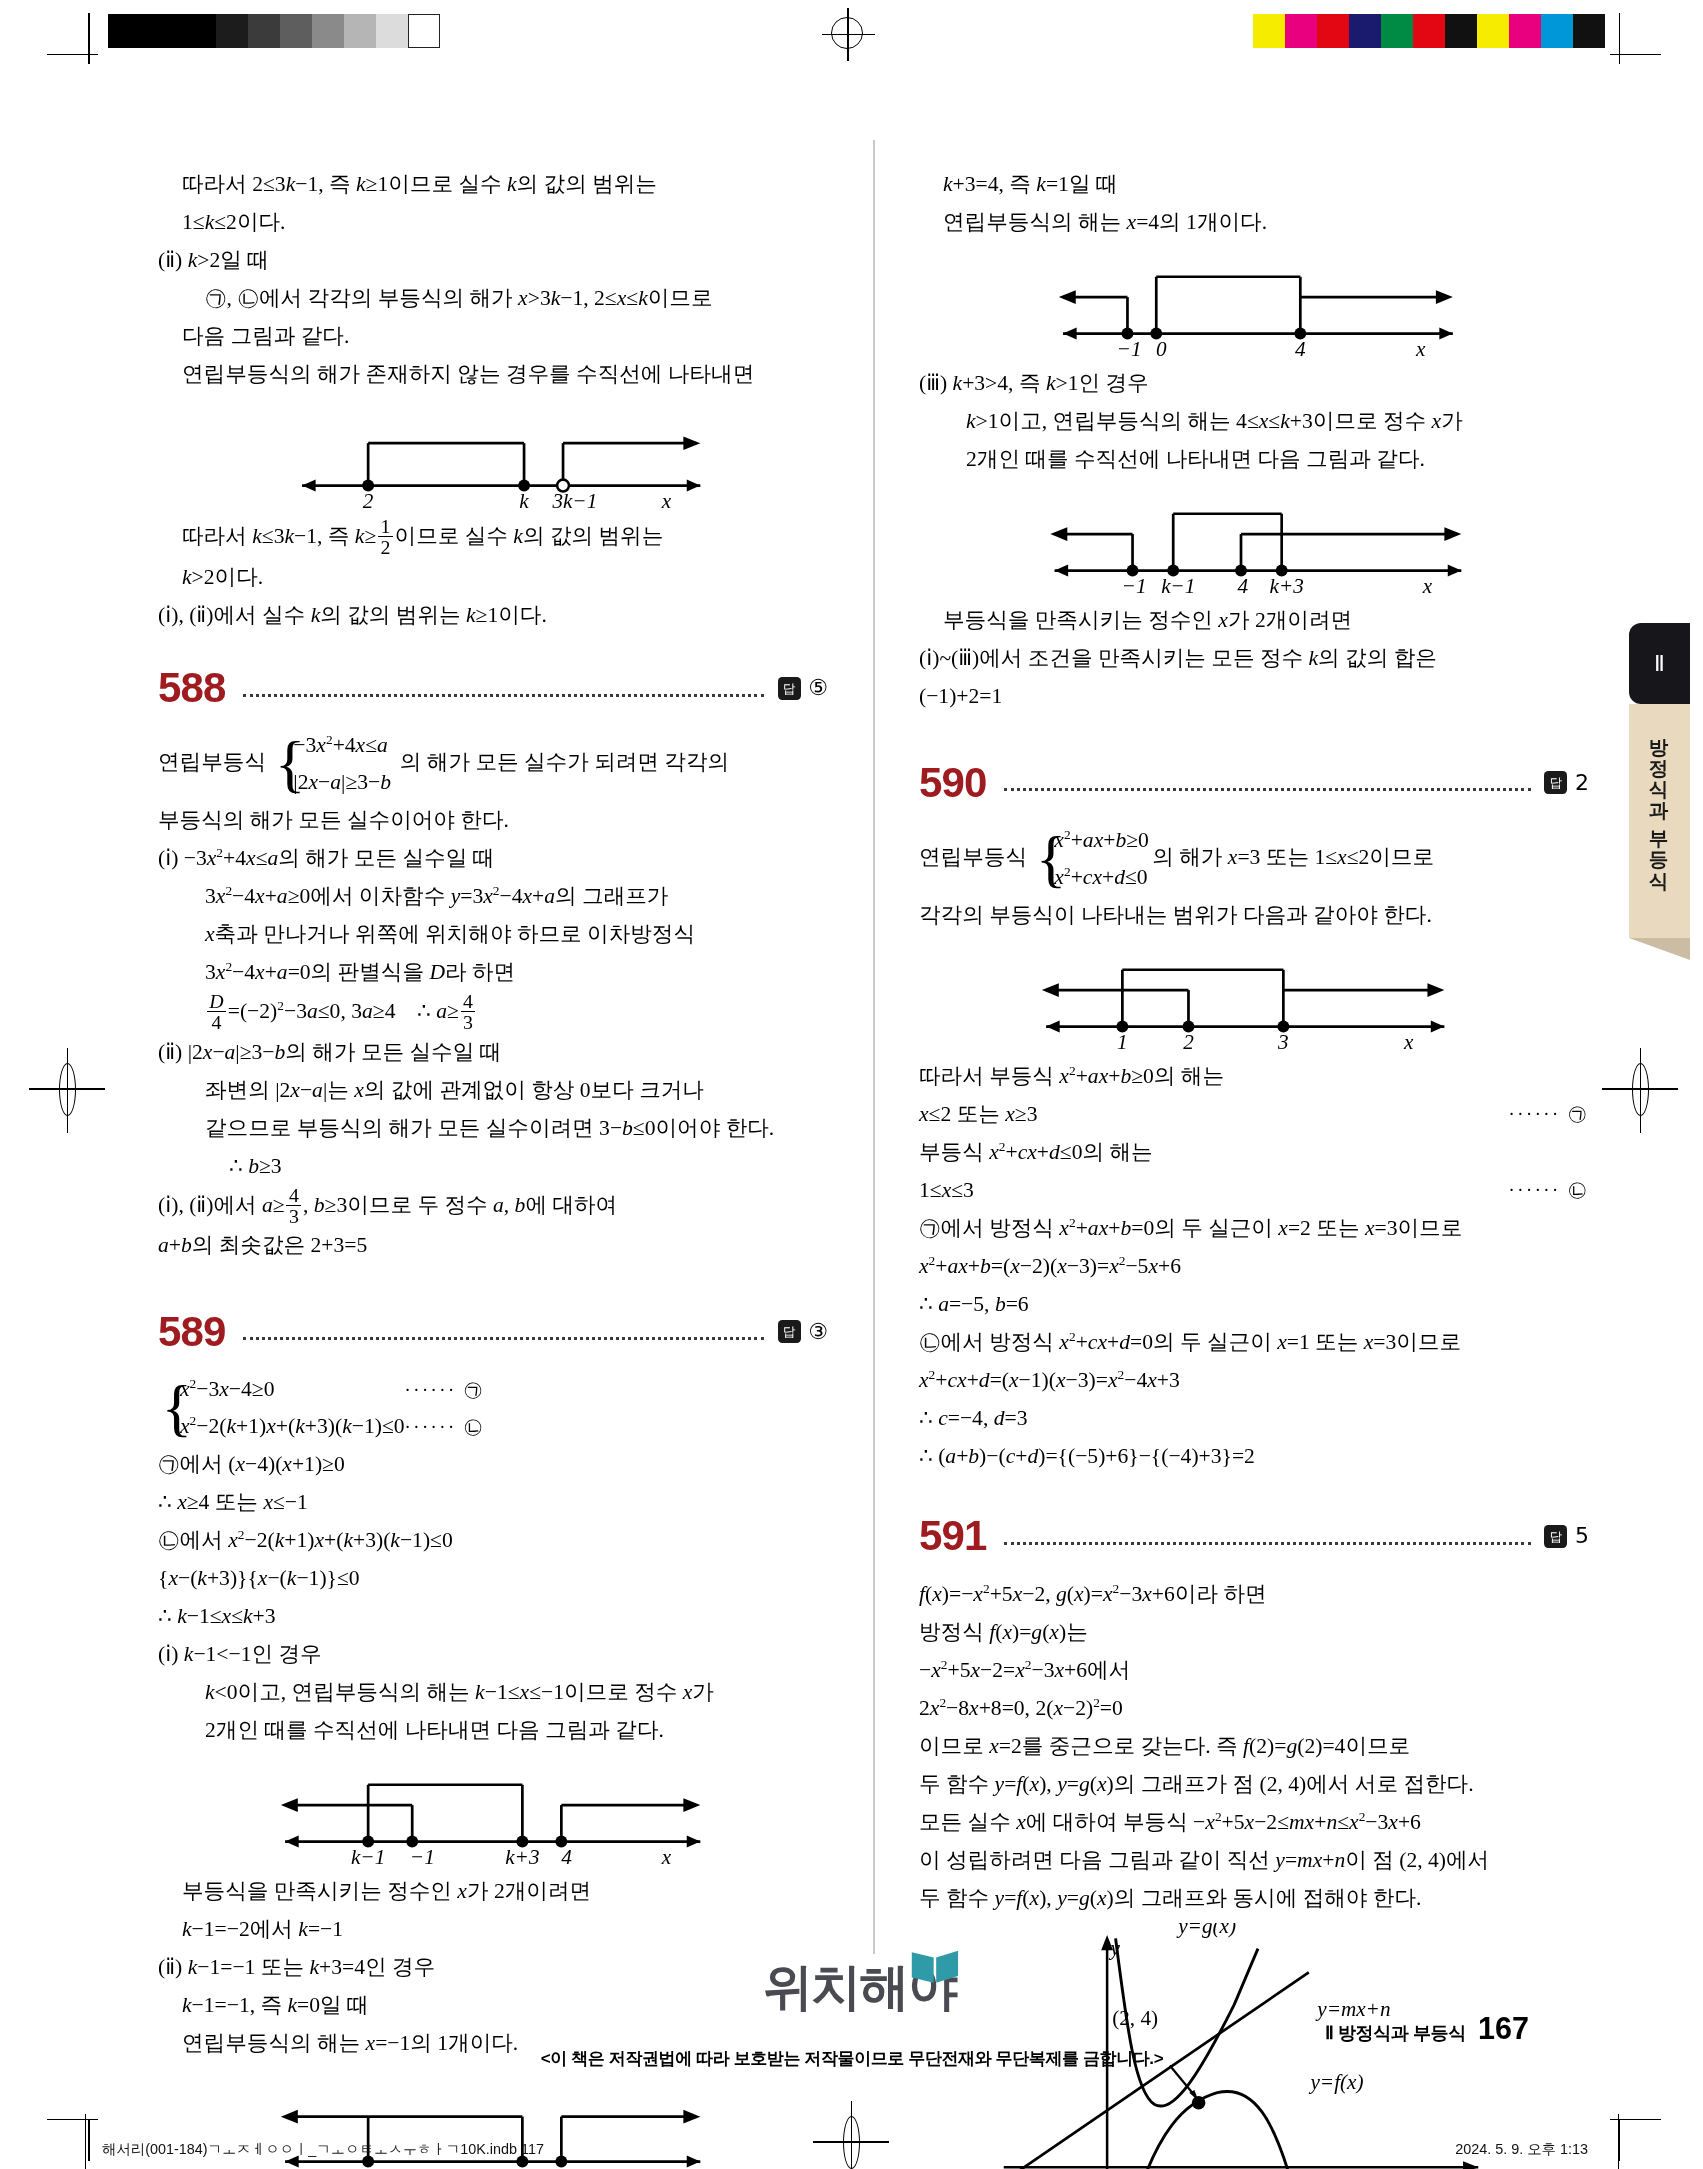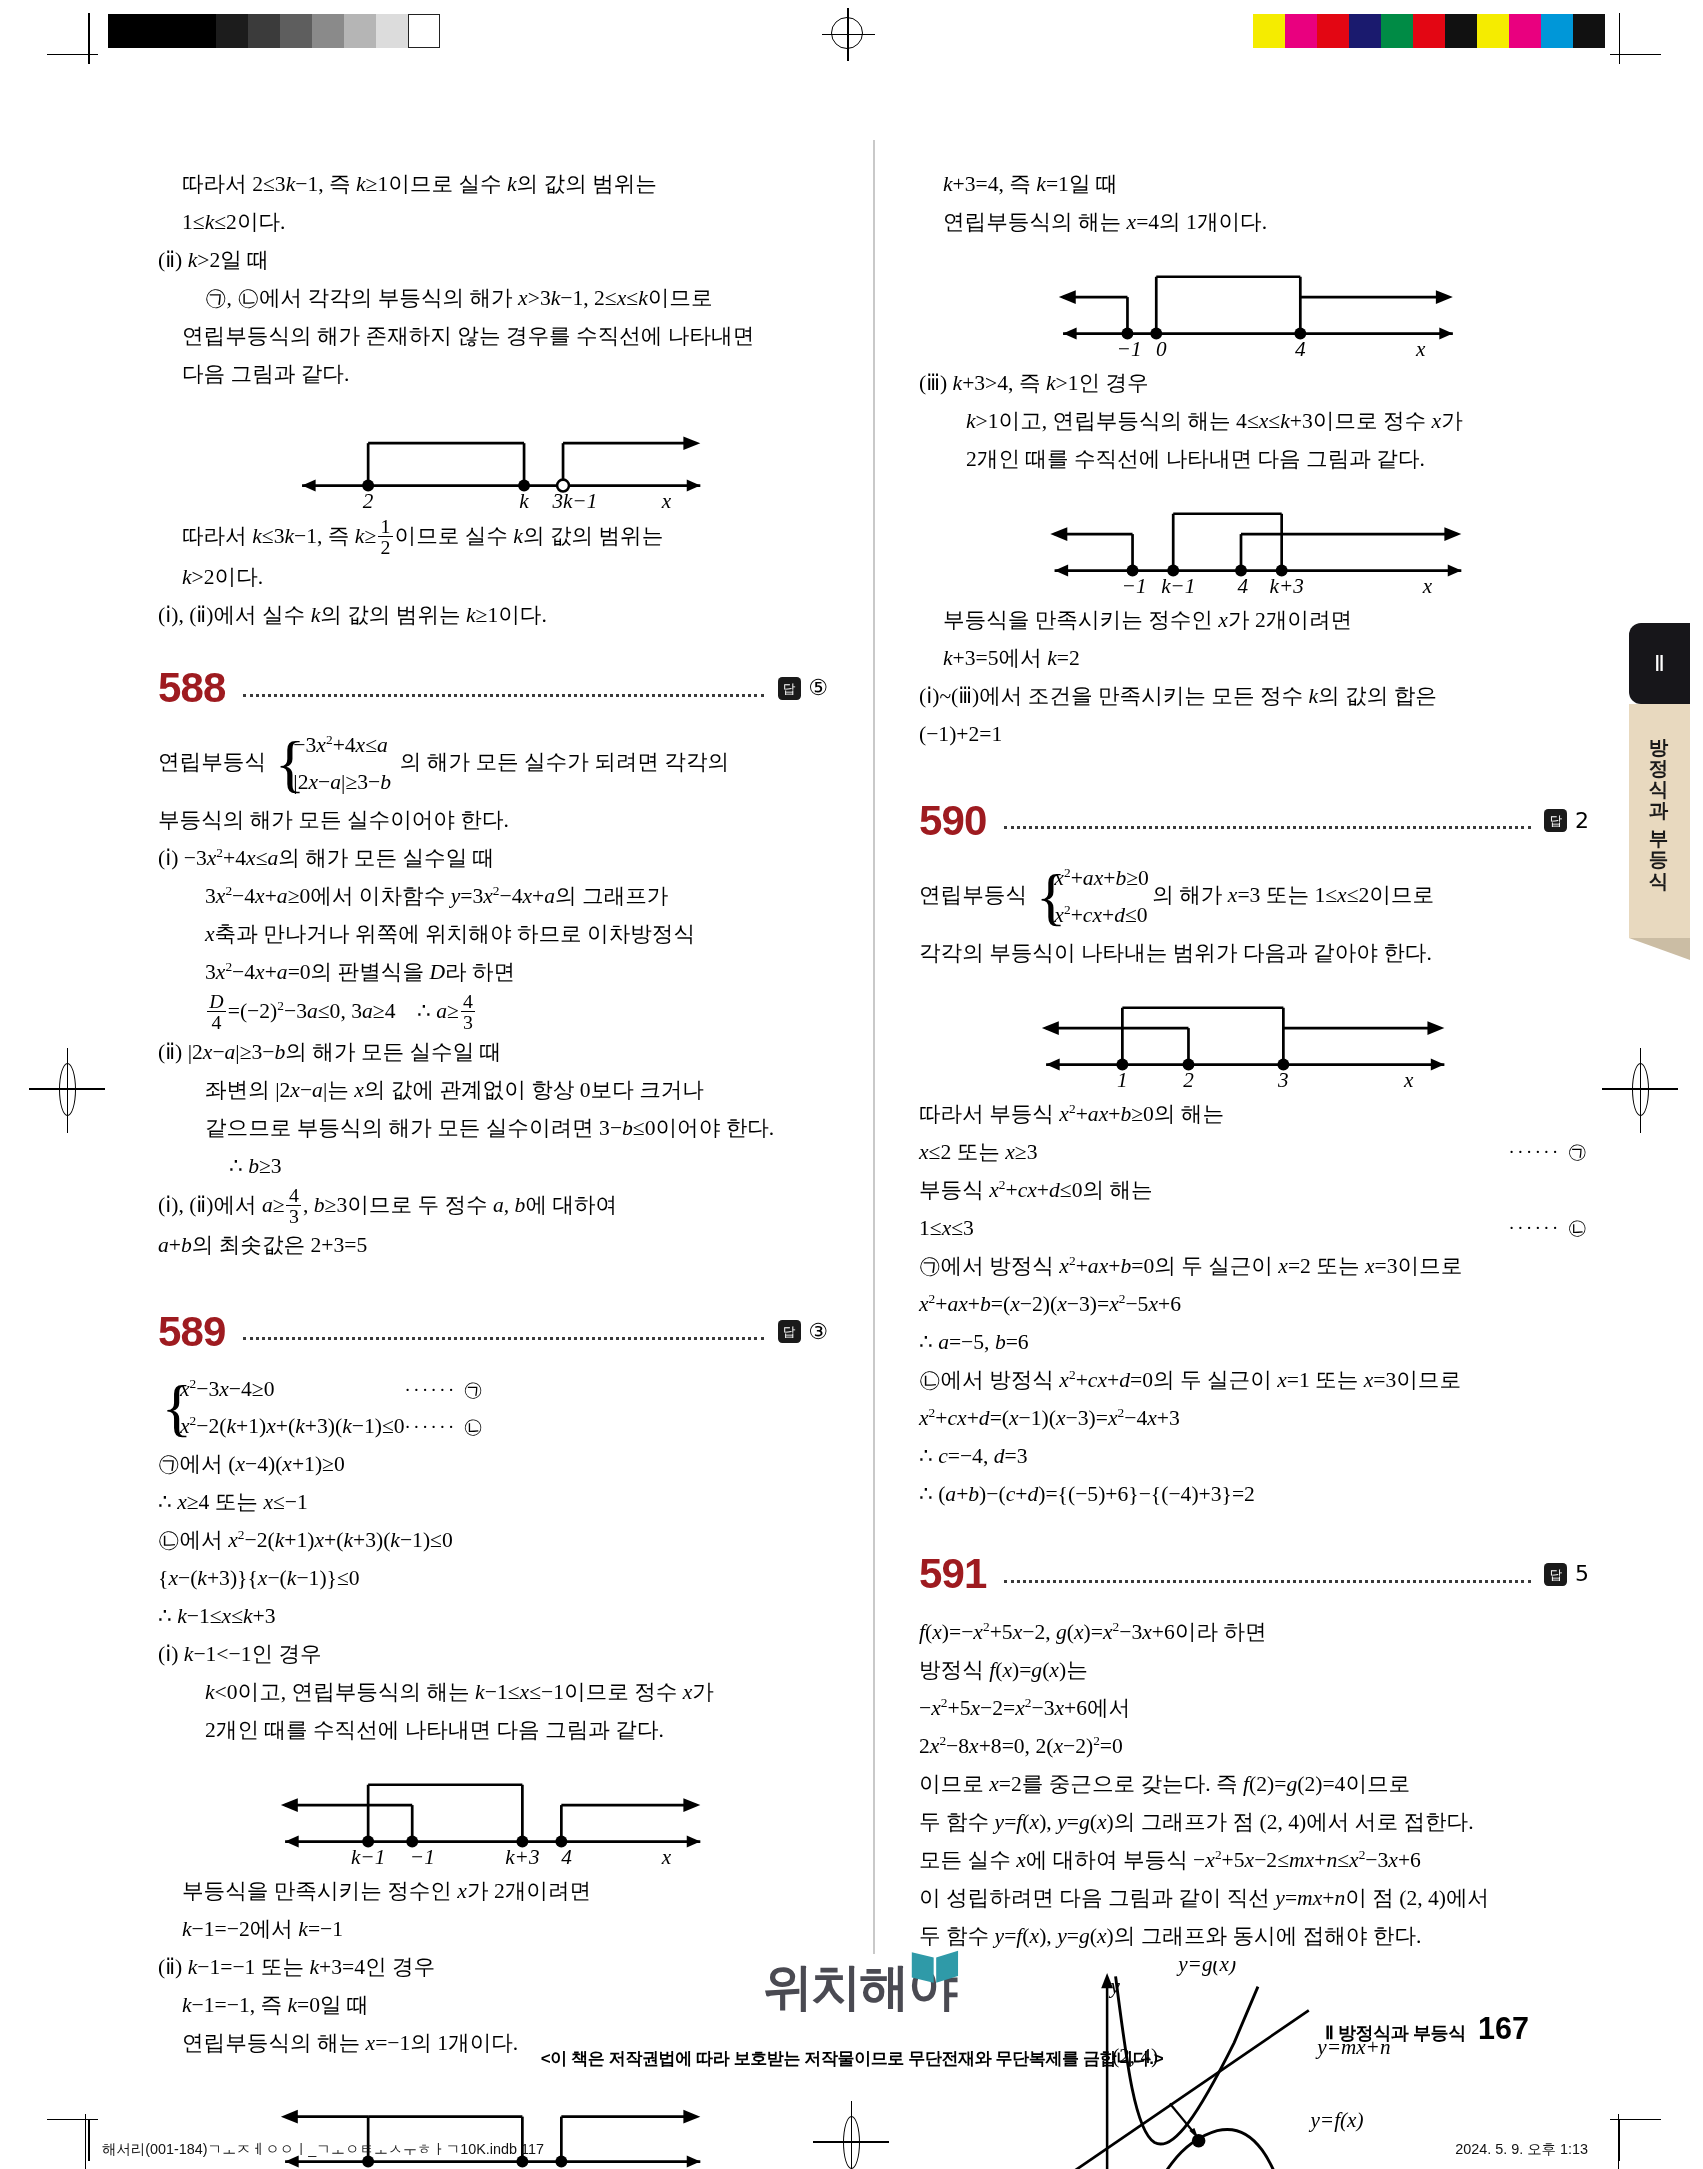--- a/index.html
+++ b/index.html
@@ -152,22 +152,22 @@
 
   <div class="divider"></div>
 
   <div class="col col-left" style="top:161px;">
 
     <div id="lc-cont">
         <div class="ln ind1">따라서 2≤3<i class="v">k</i>−1, 즉 <i class="v">k</i>≥1이므로 실수 <i class="v">k</i>의 값의 범위는</div>
         <div class="ln ind1">1≤<i class="v">k</i>≤2이다.</div>
         <div class="ln">(ⅱ) <i class="v">k</i>&gt;2일 때</div>
         <div class="ln ind2">㉠, ㉡에서 각각의 부등식의 해가 <i class="v">x</i>&gt;3<i class="v">k</i>−1, 2≤<i class="v">x</i>≤<i class="v">k</i>이므로</div>
+        <div class="ln ind1">다음 그림과 같다.</div>
         <div class="ln ind1">연립부등식의 해가 존재하지 않는 경우를 수직선에 나타내면</div>
-        <div class="ln ind1">다음 그림과 같다.</div>
       </div>
 
     <div class="nl">
       <svg width="644" height="106" viewBox="0 0 760 125" style="font-size:25.5px">
         <g stroke="#000" stroke-width="3.2" fill="none">
           <line x1="170" y1="95" x2="640" y2="95"></line>
           <polygon points="170,95 186,88 186,102" fill="#000" stroke="none"></polygon>
           <polygon points="640,95 624,88 624,102" fill="#000" stroke="none"></polygon>
           <line x1="248" y1="95" x2="248" y2="45"></line>
           <line x1="248" y1="45" x2="432" y2="45"></line>
@@ -355,21 +355,20 @@
         <text x="254" y="122" font-size="25" text-anchor="middle" font-style="italic" font-family="Liberation Serif, serif">−1</text>
         <text x="306" y="122" font-size="25" text-anchor="middle" font-style="italic" font-family="Liberation Serif, serif">k−1</text>
         <text x="382" y="122" font-size="25" text-anchor="middle" font-style="italic" font-family="Liberation Serif, serif">4</text>
         <text x="434" y="122" font-size="25" text-anchor="middle" font-style="italic" font-family="Liberation Serif, serif">k+3</text>
         <text x="600" y="122" font-size="25" text-anchor="middle" font-style="italic" font-family="Liberation Serif, serif">x</text>
       </svg>
     </div>
 
     <div id="rc-after5">
         <div class="ln ind1">부등식을 만족시키는 정수인 <i class="v">x</i>가 2개이려면</div>
-        <div class="ln ind1"><i class="v">k</i>+3=5에서 <i class="v">k</i>=2</div>
         <div class="ln">(ⅰ)~(ⅲ)에서 조건을 만족시키는 모든 정수 <i class="v">k</i>의 값의 합은</div>
         <div class="ln">(−1)+2=1</div>
       </div>
 
     <div class="prob" style="margin-top:42px;">
       <div class="num">590</div>
       <div class="dots"></div>
       <div class="ansbox">답</div>
       <div class="ans">2</div>
     </div>

